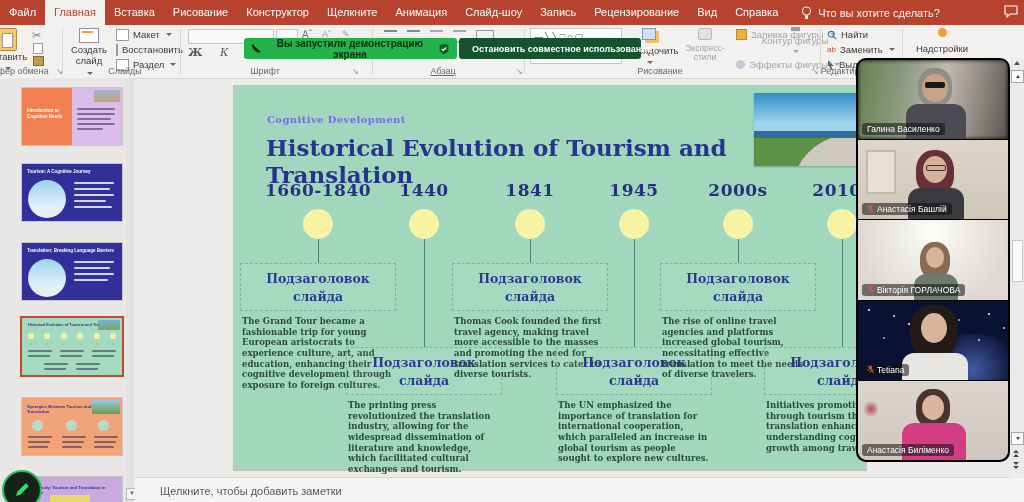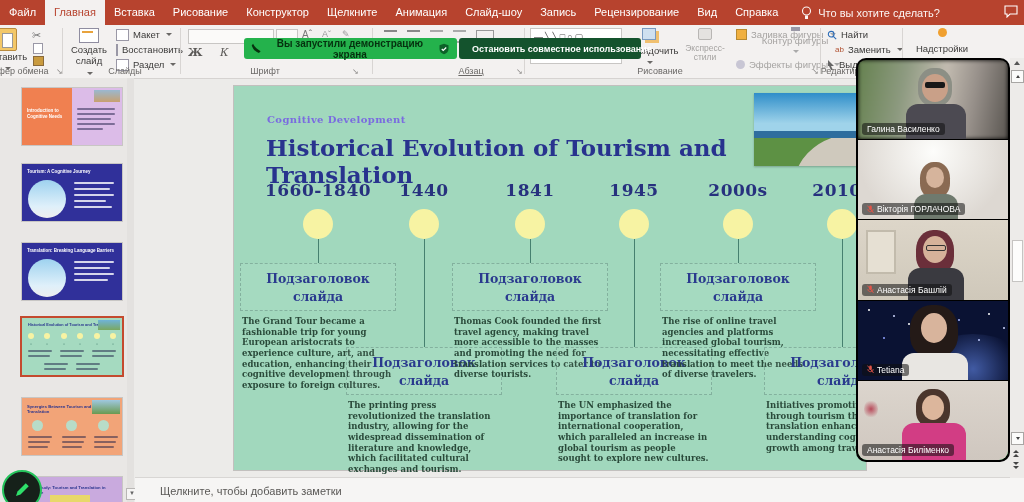--- a/index.html
+++ b/index.html
@@ -203,21 +203,21 @@
   <div class="launch" style="left:352px;">↘</div>
   <div class="gdiv" style="left:372px;"></div>
 
   <div style="position:absolute;left:384px;top:5px;display:flex;gap:10px;">
     <span style="display:inline-block;width:13px;height:9px;border-top:2px solid #888;border-bottom:2px solid #888;box-shadow:0 -0px 0 #888;"></span>
     <span style="display:inline-block;width:13px;height:9px;border-top:2px solid #888;border-bottom:2px solid #888;"></span>
     <span style="display:inline-block;width:13px;height:9px;border-top:2px solid #aaa;border-bottom:2px solid #aaa;"></span>
     <span style="display:inline-block;width:13px;height:9px;border-top:2px solid #aaa;border-bottom:2px solid #aaa;"></span>
     <span style="display:inline-block;width:16px;height:11px;border:1px solid #999;"></span>
   </div>
-  <div class="glabel" style="left:436px;width:70px;text-decoration:underline;">Абзац</div>
+  <div class="glabel" style="left:408px;width:70px;text-decoration:underline;">Абзац</div>
   <div class="launch" style="left:516px;">↘</div>
   <div class="gdiv" style="left:524px;"></div>
 
   <div class="shapebox">
     <div>▬╲╲□○▢</div>
     <div class="r2">◇△▽☆◐</div>
   </div>
   <div style="position:absolute;left:622px;top:3px;width:54px;text-align:center;">
     <span style="display:inline-block;width:12px;height:10px;background:#cfe0f0;border:1px solid #7a9ac0;box-shadow:3px 3px 0 #f0c070;"></span>
     <div class="rbtn-lab" style="margin-top:3px;">Упорядочить</div>
@@ -246,21 +246,21 @@
   <div class="launch" style="left:812px;">↘</div>
   <div class="gdiv" style="left:820px;"></div>
 
   <div class="vstack-btn" style="left:827px;top:3px;width:70px;">
     <svg width="10" height="10" viewBox="0 0 12 12">
       <circle cx="5" cy="5" r="3.4" fill="none" stroke="#2b6cb8" stroke-width="1.3"></circle>
       <line x1="7.6" y1="7.6" x2="11" y2="11" stroke="#2b6cb8" stroke-width="1.3"></line>
     </svg>
     <span class="rbtn-lab">Найти</span>
   </div>
-  <div class="vstack-btn" style="left:827px;top:18px;width:70px;margin-left:8px;">
+  <div class="vstack-btn" style="left:827px;top:18px;width:70px;">
     <span style="font-size:8px;color:#b05030;">ab</span>
     <span class="rbtn-lab">Заменить</span>
         <span class="chv"></span>
   </div>
   <div class="vstack-btn" style="left:827px;top:33px;width:70px;">
     <svg width="8" height="10" viewBox="0 0 8 10">
       <path d="M1 0l6 6H4l2 4-2 0-2-4H1z" fill="#666"></path>
     </svg>
     <span class="rbtn-lab">Выделить</span>
         <span class="chv"></span>
@@ -465,55 +465,55 @@
     <div class="tbg"></div>
     <div class="p-hair" style="left:60px;top:8px;width:34px;height:38px;background:#8c8f85;"></div>
     <div class="p-face" style="left:64px;top:14px;width:26px;height:28px;background:#c9a088;"></div>
     <div class="p-glasses" style="left:67px;top:22px;width:20px;height:6px;background:#181818;"></div>
     <div class="p-body" style="left:48px;top:44px;width:60px;height:36px;background:#4c4a52;"></div>
     <div class="vname">
       <span>Галина Василенко</span>
     </div>
   </div>
 
-  <div class="tile t3">
-    <div class="tbg"></div>
-    <div class="p-hair" style="left:62px;top:22px;width:30px;height:36px;background:#8a6a52;"></div>
-    <div class="p-face" style="left:68px;top:27px;width:18px;height:21px;background:#d6b49c;"></div>
-    <div class="p-body" style="left:56px;top:54px;width:44px;height:26px;background:#6f7a6e;"></div>
-    <div class="vname">
-      <span class="micoff">
-            <svg width="7" height="9" viewBox="0 0 8 10">
-              <rect x="2.5" y="0.5" width="3" height="5" rx="1.5" fill="#e25549"></rect>
-              <path d="M1 4.5c0 2 1.3 3 3 3s3-1 3-3" stroke="#e25549" stroke-width="1" fill="none"></path>
-              <line x1="0.5" y1="0.5" x2="7.5" y2="9" stroke="#e25549" stroke-width="1"></line>
-            </svg>
-          </span>
-      <span>Вікторія ГОРЛАЧОВА</span>
-    </div>
-  </div>
-
   <div class="tile t2">
     <div class="tbg"></div>
     <div class="p-hair" style="left:58px;top:10px;width:38px;height:44px;background:#6b2f3a;"></div>
     <div class="p-face" style="left:65px;top:16px;width:24px;height:27px;background:#d6b29a;"></div>
     <div class="p-glasses" style="left:68px;top:25px;width:18px;height:4px;border:1px solid #333;background:transparent;"></div>
     <div class="p-body" style="left:50px;top:48px;width:56px;height:32px;background:#3a3a40;"></div>
     <div class="vname">
       <span class="micoff">
             <svg width="7" height="9" viewBox="0 0 8 10">
               <rect x="2.5" y="0.5" width="3" height="5" rx="1.5" fill="#e25549"></rect>
               <path d="M1 4.5c0 2 1.3 3 3 3s3-1 3-3" stroke="#e25549" stroke-width="1" fill="none"></path>
               <line x1="0.5" y1="0.5" x2="7.5" y2="9" stroke="#e25549" stroke-width="1"></line>
             </svg>
           </span>
       <span>Анастасія Башлій</span>
     </div>
   </div>
 
+  <div class="tile t3">
+    <div class="tbg"></div>
+    <div class="p-hair" style="left:62px;top:22px;width:30px;height:36px;background:#8a6a52;"></div>
+    <div class="p-face" style="left:68px;top:27px;width:18px;height:21px;background:#d6b49c;"></div>
+    <div class="p-body" style="left:56px;top:54px;width:44px;height:26px;background:#6f7a6e;"></div>
+    <div class="vname">
+      <span class="micoff">
+            <svg width="7" height="9" viewBox="0 0 8 10">
+              <rect x="2.5" y="0.5" width="3" height="5" rx="1.5" fill="#e25549"></rect>
+              <path d="M1 4.5c0 2 1.3 3 3 3s3-1 3-3" stroke="#e25549" stroke-width="1" fill="none"></path>
+              <line x1="0.5" y1="0.5" x2="7.5" y2="9" stroke="#e25549" stroke-width="1"></line>
+            </svg>
+          </span>
+      <span>Вікторія ГОРЛАЧОВА</span>
+    </div>
+  </div>
+
   <div class="tile t4">
     <div class="tbg"></div>
     <div class="p-hair" style="left:52px;top:4px;width:48px;height:52px;background:#241a17;"></div>
     <div class="p-face" style="left:63px;top:12px;width:26px;height:30px;background:#d8b49c;"></div>
     <div class="p-body" style="left:44px;top:52px;width:66px;height:28px;background:#e8e6e2;"></div>
     <div class="vname">
       <span class="micoff">
             <svg width="7" height="9" viewBox="0 0 8 10">
               <rect x="2.5" y="0.5" width="3" height="5" rx="1.5" fill="#e25549"></rect>
               <path d="M1 4.5c0 2 1.3 3 3 3s3-1 3-3" stroke="#e25549" stroke-width="1" fill="none"></path>

